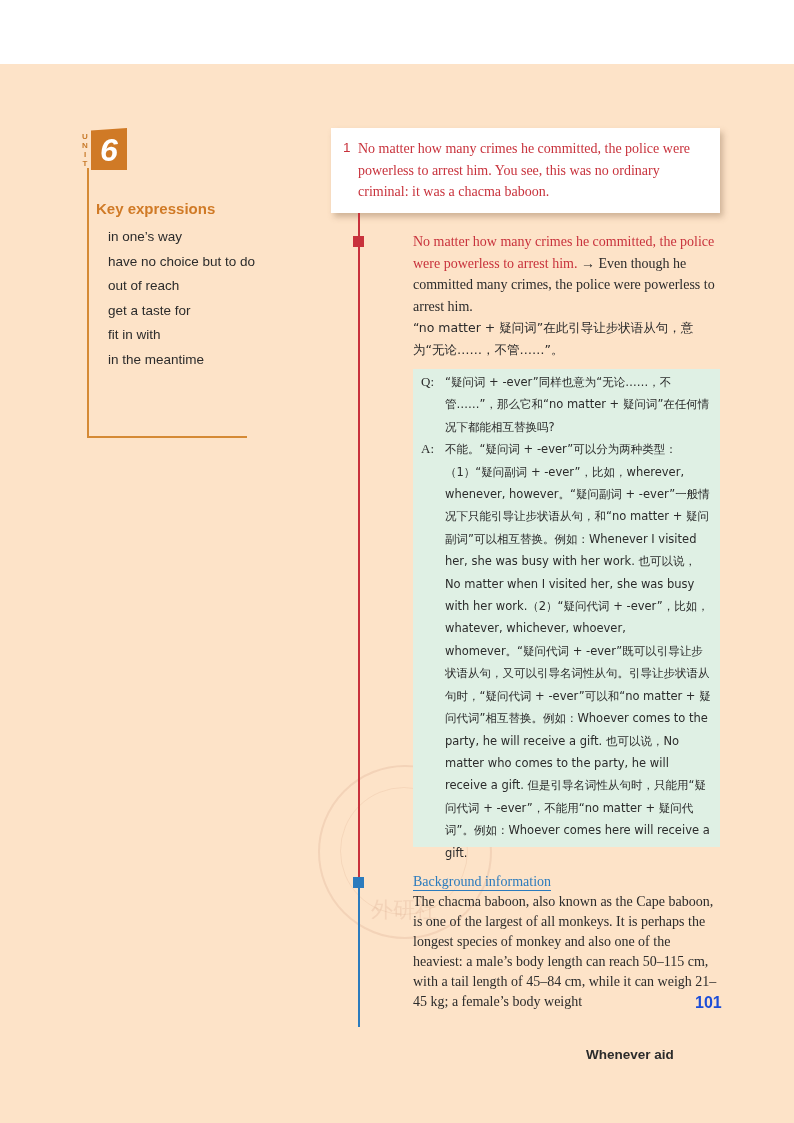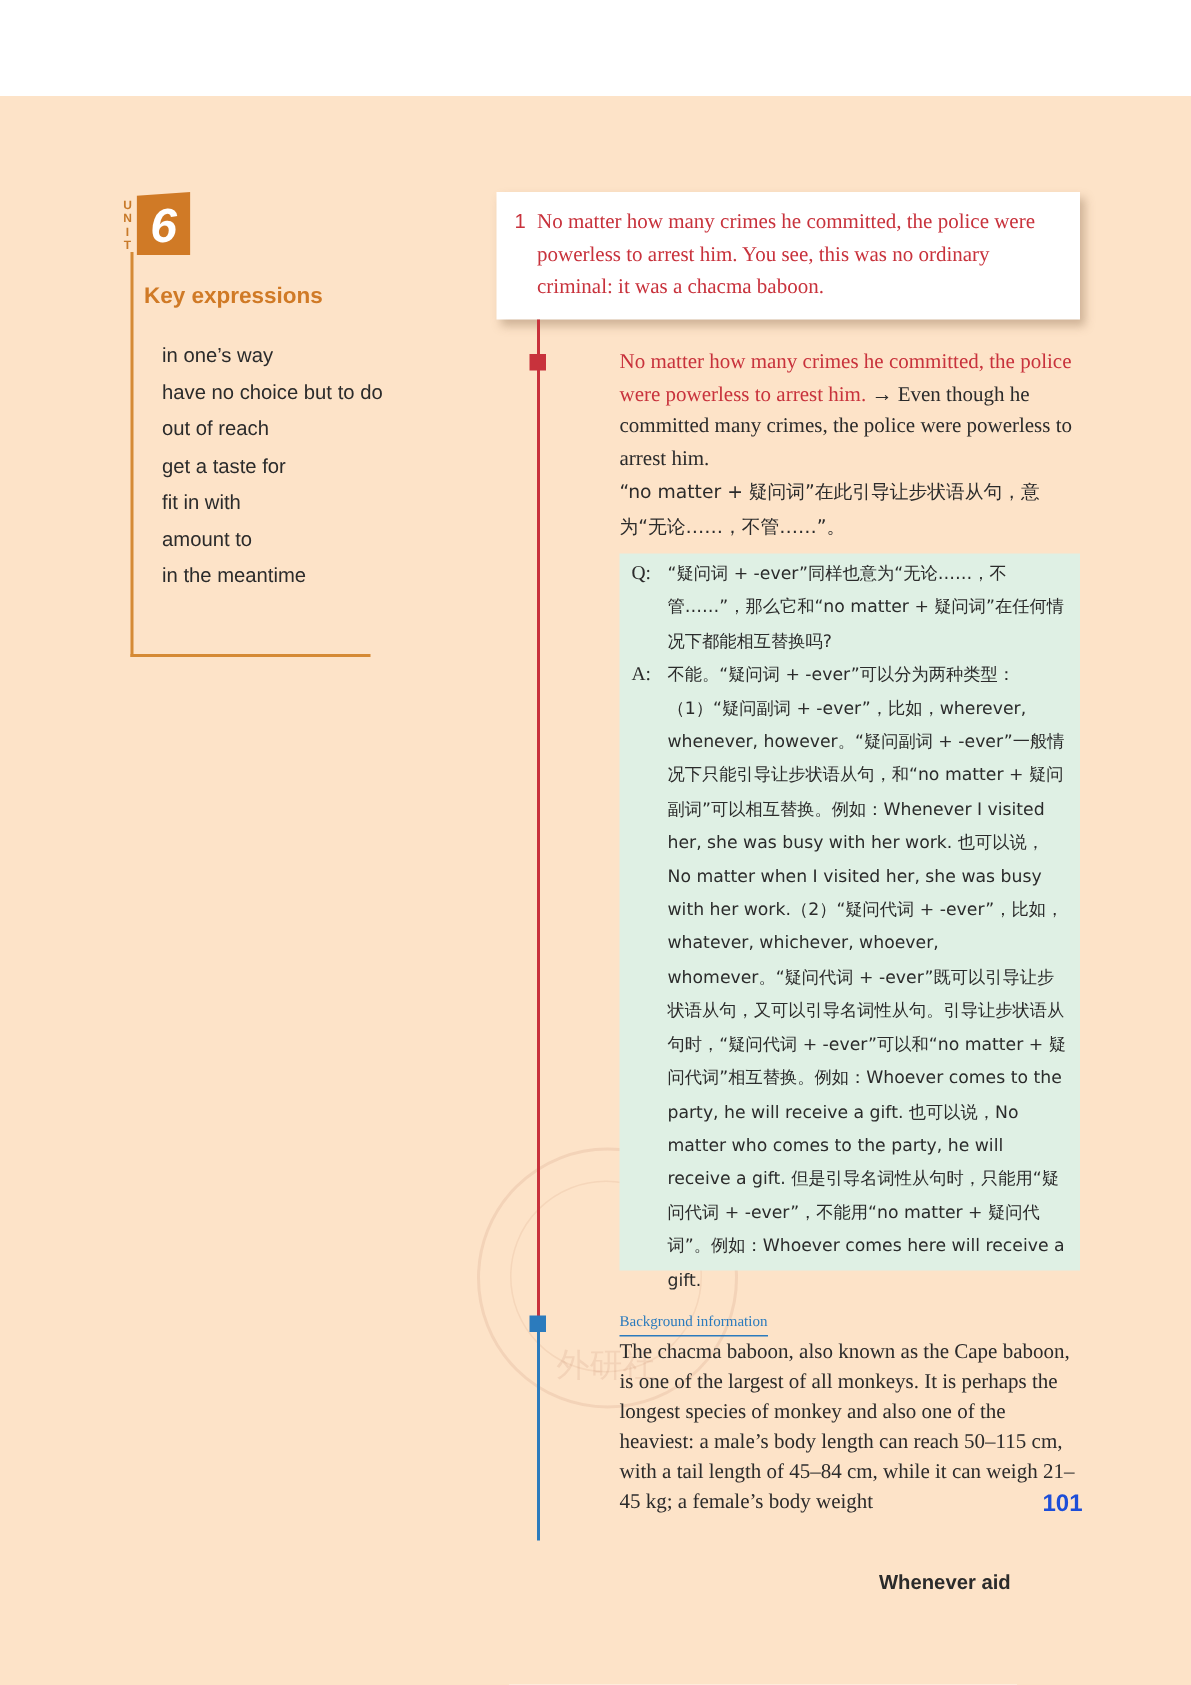--- a/index.html
+++ b/index.html
@@ -29,21 +29,21 @@
   }
   .unit-flag {
     position: absolute; left: 91px; top: 128px; width: 36px; height: 42px;
     background: #d07a26;
     clip-path: polygon(0 6%, 100% 0, 100% 100%, 0 100%);
     color: #fff; font-family: "Liberation Sans", "DejaVu Sans", sans-serif;
     font-weight: bold; font-style: italic; font-size: 32px; line-height: 44px;
     text-align: center;
   }
   .key-title {
-    position: absolute; left: 96px; top: 189px;
+    position: absolute; left: 96px; top: 200px;
     font-family: "Liberation Sans", "DejaVu Sans", sans-serif;
     font-weight: bold; font-size: 15px; color: #d07a26;
   }
   .key-list {
     position: absolute; left: 96px; top: 215px; margin: 12px; padding: 0; list-style: none;
     font-family: "Liberation Sans", "DejaVu Sans", sans-serif;
     font-size: 13.5px; color: #2b2b2b;
   }
   .key-list li { height: 24.5px; line-height: 20px; }
 
@@ -92,21 +92,21 @@
     position: absolute; left: 8px; top: 2px; width: 290px;
     font-size: 13px; line-height: 21.4px; color: #2b2b2b;
   }
   .qa-para { position: relative; padding-left: 24px; margin: 0; }
   .qa-lab { position: absolute; left: 0; top: 0; }
   .qa-inner .cn { font-family: "DejaVu Sans", sans-serif; font-size: 11.5px; }
 
   
   .bg-title {
     position: absolute; left: 413px; top: 873px;
-    font-size: 10px; color: #2b7bbd; border-bottom: 1.5px solid #2b7bbd; line-height: 17px;
+    font-size: 14px; color: #2b7bbd; border-bottom: 1.5px solid #2b7bbd; line-height: 17px;
   }
   .bg-text {
     position: absolute; left: 413px; top: 892px; width: 310px;
     font-size: 14px; line-height: 20px; color: #2b2b2b;
   }
 
   
   .watermark {
     position: absolute; left: 318px; top: 765px; width: 170px; height: 170px;
     border-radius: 50%; border: 2px solid rgba(200,140,110,0.18);
@@ -152,21 +152,20 @@
 <div class="unit-line"></div>
 <div class="unit-bottom"></div>
 
 <div class="key-title">Key expressions</div>
 <ul class="key-list">
   <li>in one’s way</li>
   <li>have no choice but to do</li>
   <li>out of reach</li>
   <li>get a taste for</li>
   <li>fit in with</li>
-  <li>amount to</li>
   <li>in the meantime</li>
 </ul>
 
 <div class="quote-box">
   <span class="quote-num">1</span>
   <div class="quote-text">No matter how many crimes he committed, the police were powerless to arrest him. You see, this was no ordinary criminal: it was a chacma baboon.</div>
 </div>
 
 <div class="line-red"></div>
 <div class="line-blue"></div>

